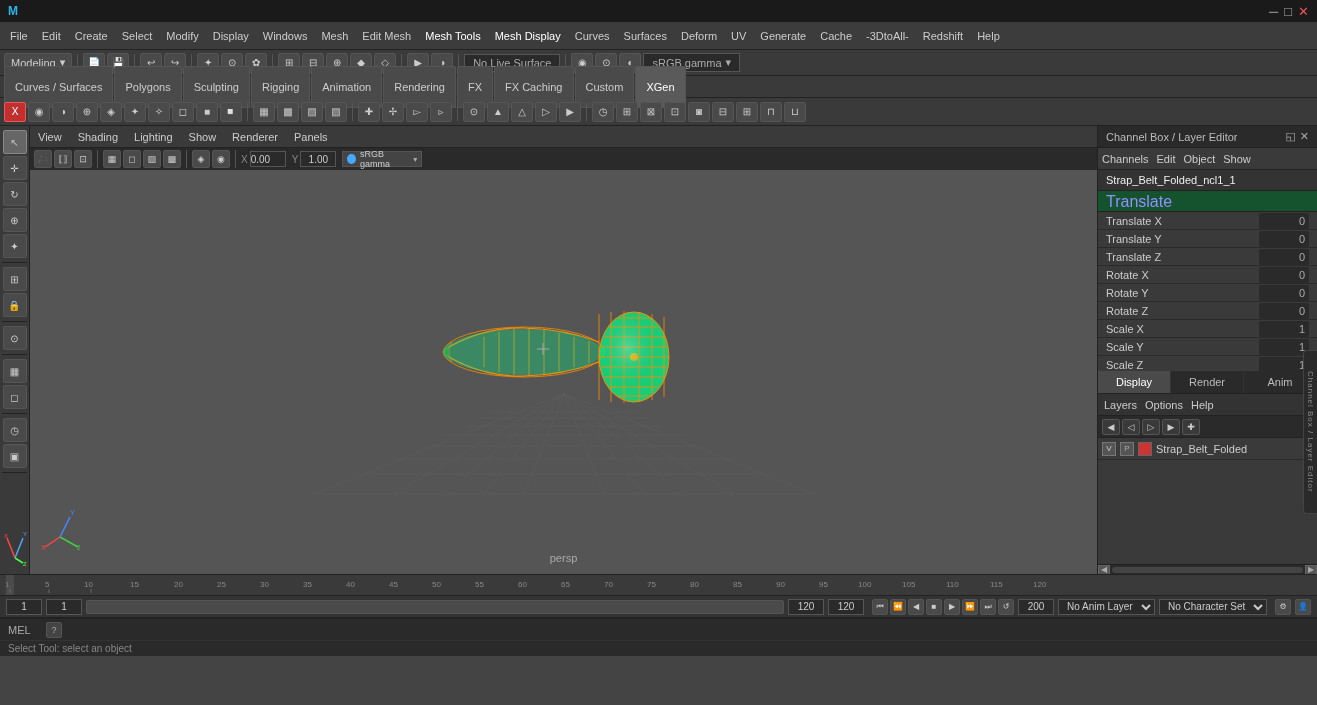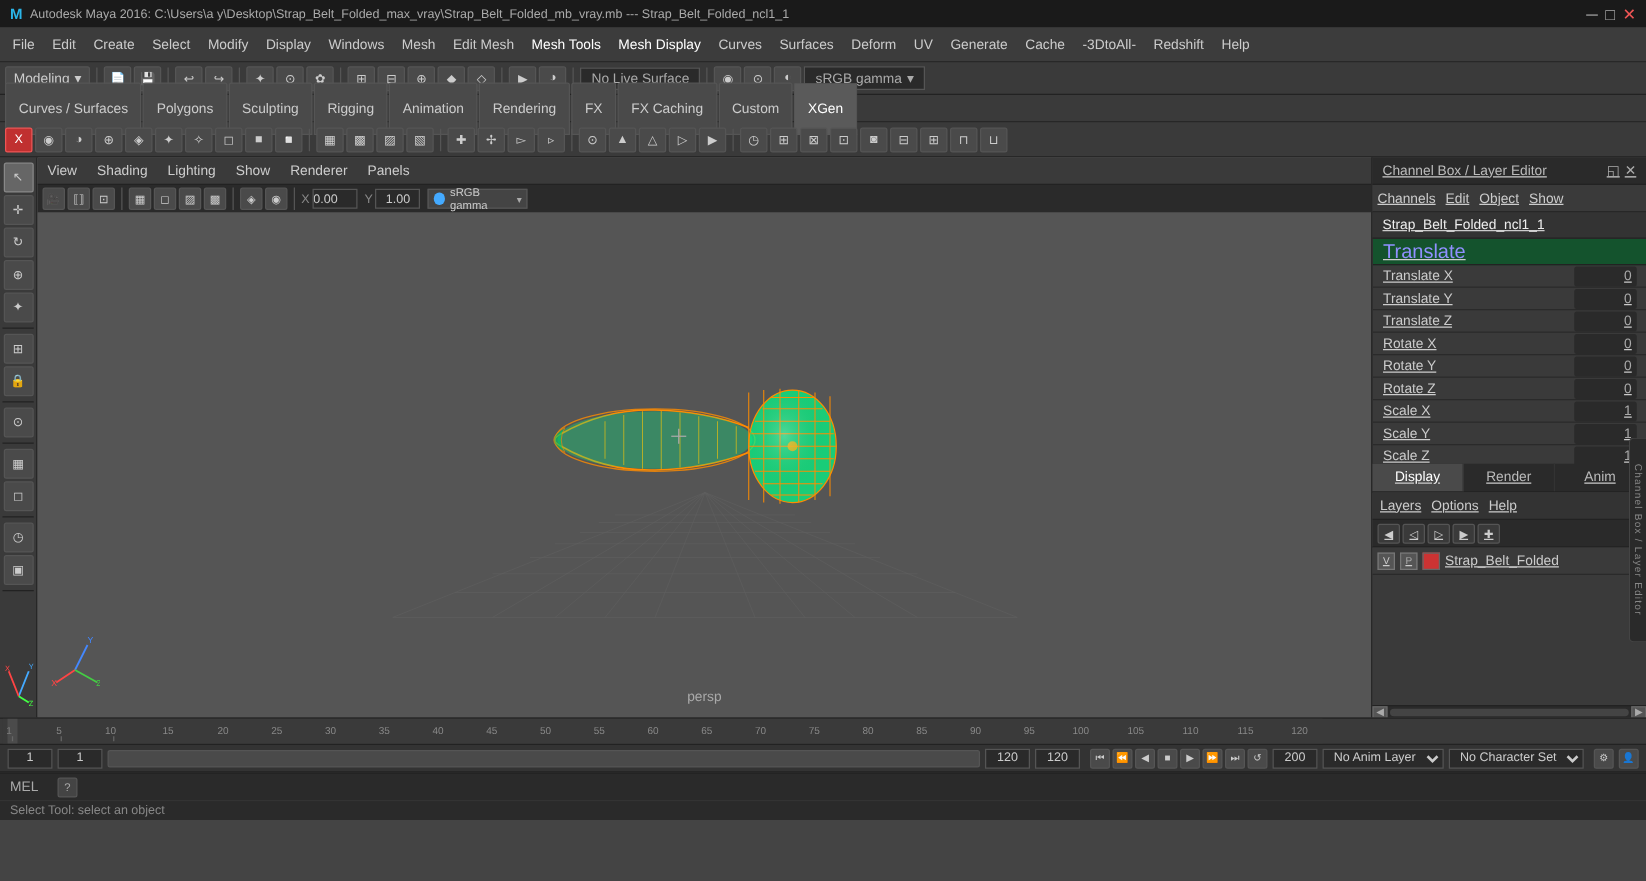--- a/index.html
+++ b/index.html
@@ -174,21 +174,20 @@
       left: 10px;
     }
 
     
     #right-panel {
       width: 220px;
       background: #3a3a3a;
       border-left: 1px solid #222;
       display: flex;
       flex-direction: column;
-      text-decoration: underline;
     }
     #channel-box-header {
       height: 22px;
       background: #2a2a2a;
       display: flex;
       align-items: center;
       justify-content: space-between;
       padding: 0 8px;
       border-bottom: 1px solid #222;
     }
@@ -456,21 +455,20 @@
       display: flex;
       height: 448px;
     }
   </style>
 </head>
 <body>
 
 <div id="titlebar">
   <div class="title-left">
     <span style="color:#2bb5e8;font-weight:bold;font-size:12px;">M</span>
-    <span style="font-size:10px;color:#aaa;">Autodesk Maya 2016: C:\Users\a y\Desktop\Strap_Belt_Folded_max_vray\Strap_Belt_Folded_mb_vray.mb  ---  Strap_Belt_Folded_ncl1_1</span>
   </div>
   <div class="title-controls">
     <span>─</span>
     <span>□</span>
     <span style="color:#e55;">✕</span>
   </div>
 </div>
 
 <div id="menubar">
   <span class="menu-item">File</span>

